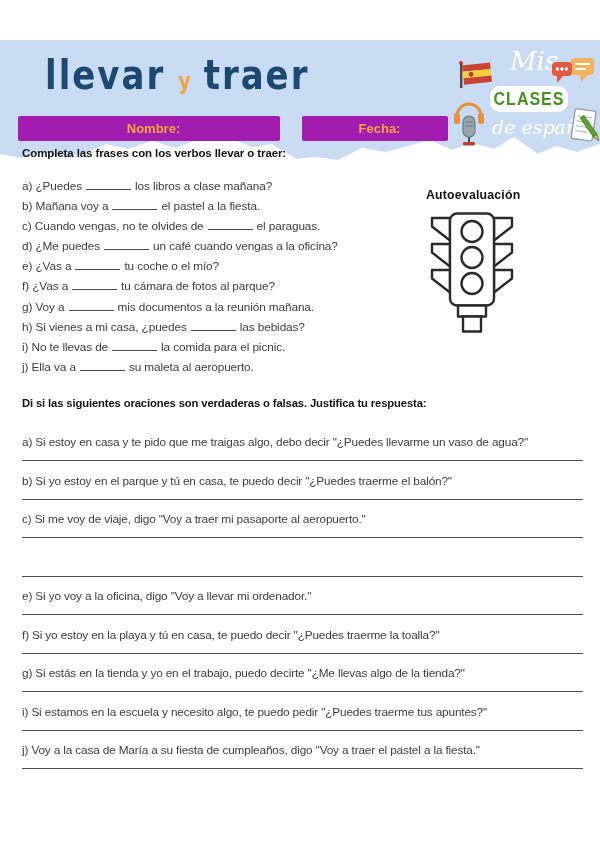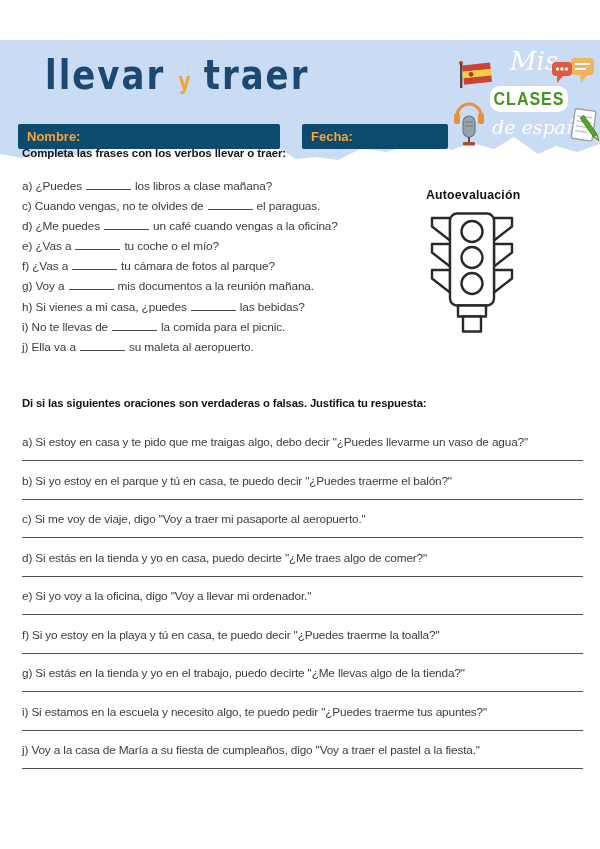--- a/index.html
+++ b/index.html
@@ -12,23 +12,23 @@
   .header { position:absolute; top:0; left:0; width:600px; height:132px;margin-top:40px; }
   .header-bg { position:absolute; top:0; left:0; }
   .title {
     position:absolute; top:10px; left:45px;
     font-family:"DejaVu Sans", sans-serif; font-weight:bold;
     font-size:34px; color:#1d4872; letter-spacing:2px;
     transform:scaleY(1.22); transform-origin:top left; white-space:nowrap;
   }
   .title .y-word { color:#f2a53d; font-size:19px; letter-spacing:0; margin:0 13px; }
   .field {
-    position:absolute; top:84px; height:25px; background:#0c4a6e; border-radius:2px;
+    position:absolute; top:76px; height:25px; background:#a21caf; border-radius:2px;
     display:flex; align-items:center; padding-left:9px;
-    color:#f5a43b; font-weight:bold; font-size:13px;
+    color:#f5a43b; font-weight:bold; font-size:13px;justify-content:center;
   }
   .name-field { left:18px; width:262px; }
   .date-field { left:302px; width:146px; }
   
   .logo { position:absolute; top:6px; left:452px; width:148px; height:104px; }
   .logo-mis {
     position:absolute; left:58px; top:0; color:#ffffff;
     font-family:"DejaVu Serif", serif; font-style:italic; font-size:26px;
   }
   .clases-box {
@@ -143,20 +143,21 @@
         <polygon points="19,31 23.5,31 21.2,37" fill="#e8c27a" stroke="#3e7a1d" stroke-width="0.8"></polygon>
       </g>
     </svg>
   </div>
 </div>
 
 <div class="s1-heading">Completa las frases con los verbos llevar o traer:</div>
 
 <div class="s1-list">
     <div class="s1-item"><span>a)</span>&nbsp;<span>¿Puedes</span><span class="blank"></span><span>los libros a clase mañana?</span></div>
+    <div class="s1-item"><span>b)</span>&nbsp;<span>Mañana voy a</span><span class="blank"></span><span>el pastel a la fiesta.</span></div>
     <div class="s1-item"><span>c)</span>&nbsp;<span>Cuando vengas, no te olvides de</span><span class="blank"></span><span>el paraguas.</span></div>
     <div class="s1-item"><span>d)</span>&nbsp;<span>¿Me puedes</span><span class="blank"></span><span>un café cuando vengas a la oficina?</span></div>
     <div class="s1-item"><span>e)</span>&nbsp;<span>¿Vas a</span><span class="blank"></span><span>tu coche o el mío?</span></div>
     <div class="s1-item"><span>f)</span>&nbsp;<span>¿Vas a</span><span class="blank"></span><span>tu cámara de fotos al parque?</span></div>
     <div class="s1-item"><span>g)</span>&nbsp;<span>Voy a</span><span class="blank"></span><span>mis documentos a la reunión mañana.</span></div>
     <div class="s1-item"><span>h)</span>&nbsp;<span>Si vienes a mi casa, ¿puedes</span><span class="blank"></span><span>las bebidas?</span></div>
     <div class="s1-item"><span>i)</span>&nbsp;<span>No te llevas de</span><span class="blank"></span><span>la comida para el picnic.</span></div>
     <div class="s1-item"><span>j)</span>&nbsp;<span>Ella va a</span><span class="blank"></span><span>su maleta al aeropuerto.</span></div>
   </div>
 
@@ -187,21 +188,20 @@
   </div>
     <div class="s2-item">
     <div class="s2-text">b) Si yo estoy en el parque y tú en casa, te puedo decir "¿Puedes traerme el balón?"</div>
     <div class="s2-line"></div>
   </div>
     <div class="s2-item">
     <div class="s2-text">c) Si me voy de viaje, digo "Voy a traer mi pasaporte al aeropuerto."</div>
     <div class="s2-line"></div>
   </div>
     <div class="s2-item">
-    <div class="s2-text">d) Si estás en la tienda y yo en casa, puedo decirte "¿Me traes algo de comer?"</div>
     <div class="s2-line"></div>
   </div>
     <div class="s2-item">
     <div class="s2-text">e) Si yo voy a la oficina, digo "Voy a llevar mi ordenador."</div>
     <div class="s2-line"></div>
   </div>
     <div class="s2-item">
     <div class="s2-text">f) Si yo estoy en la playa y tú en casa, te puedo decir "¿Puedes traerme la toalla?"</div>
     <div class="s2-line"></div>
   </div>

